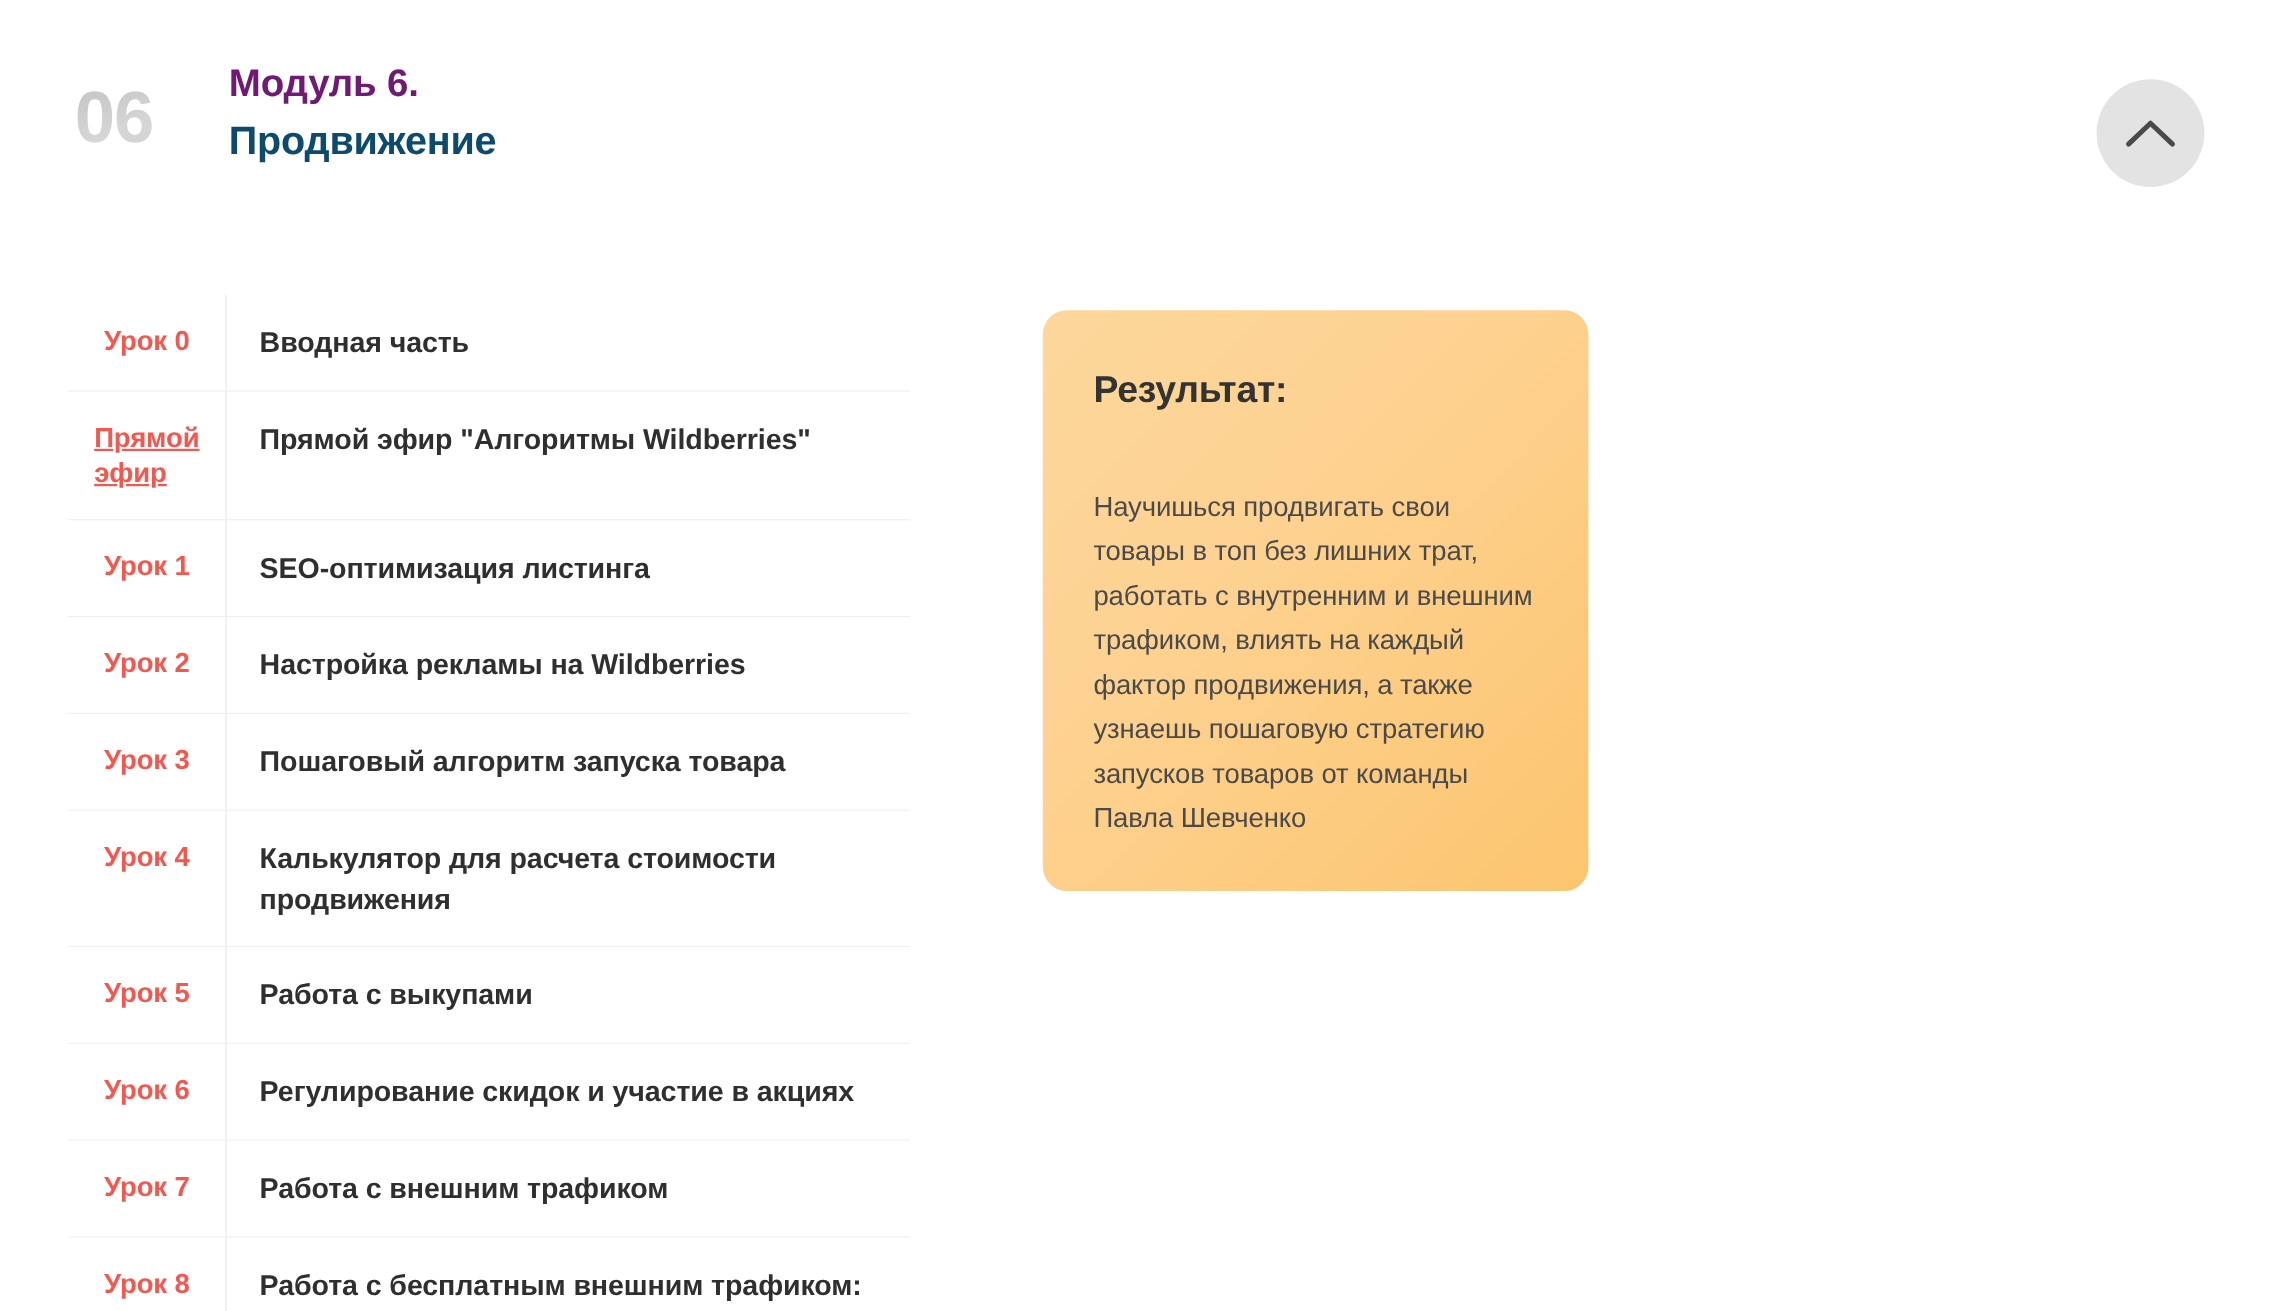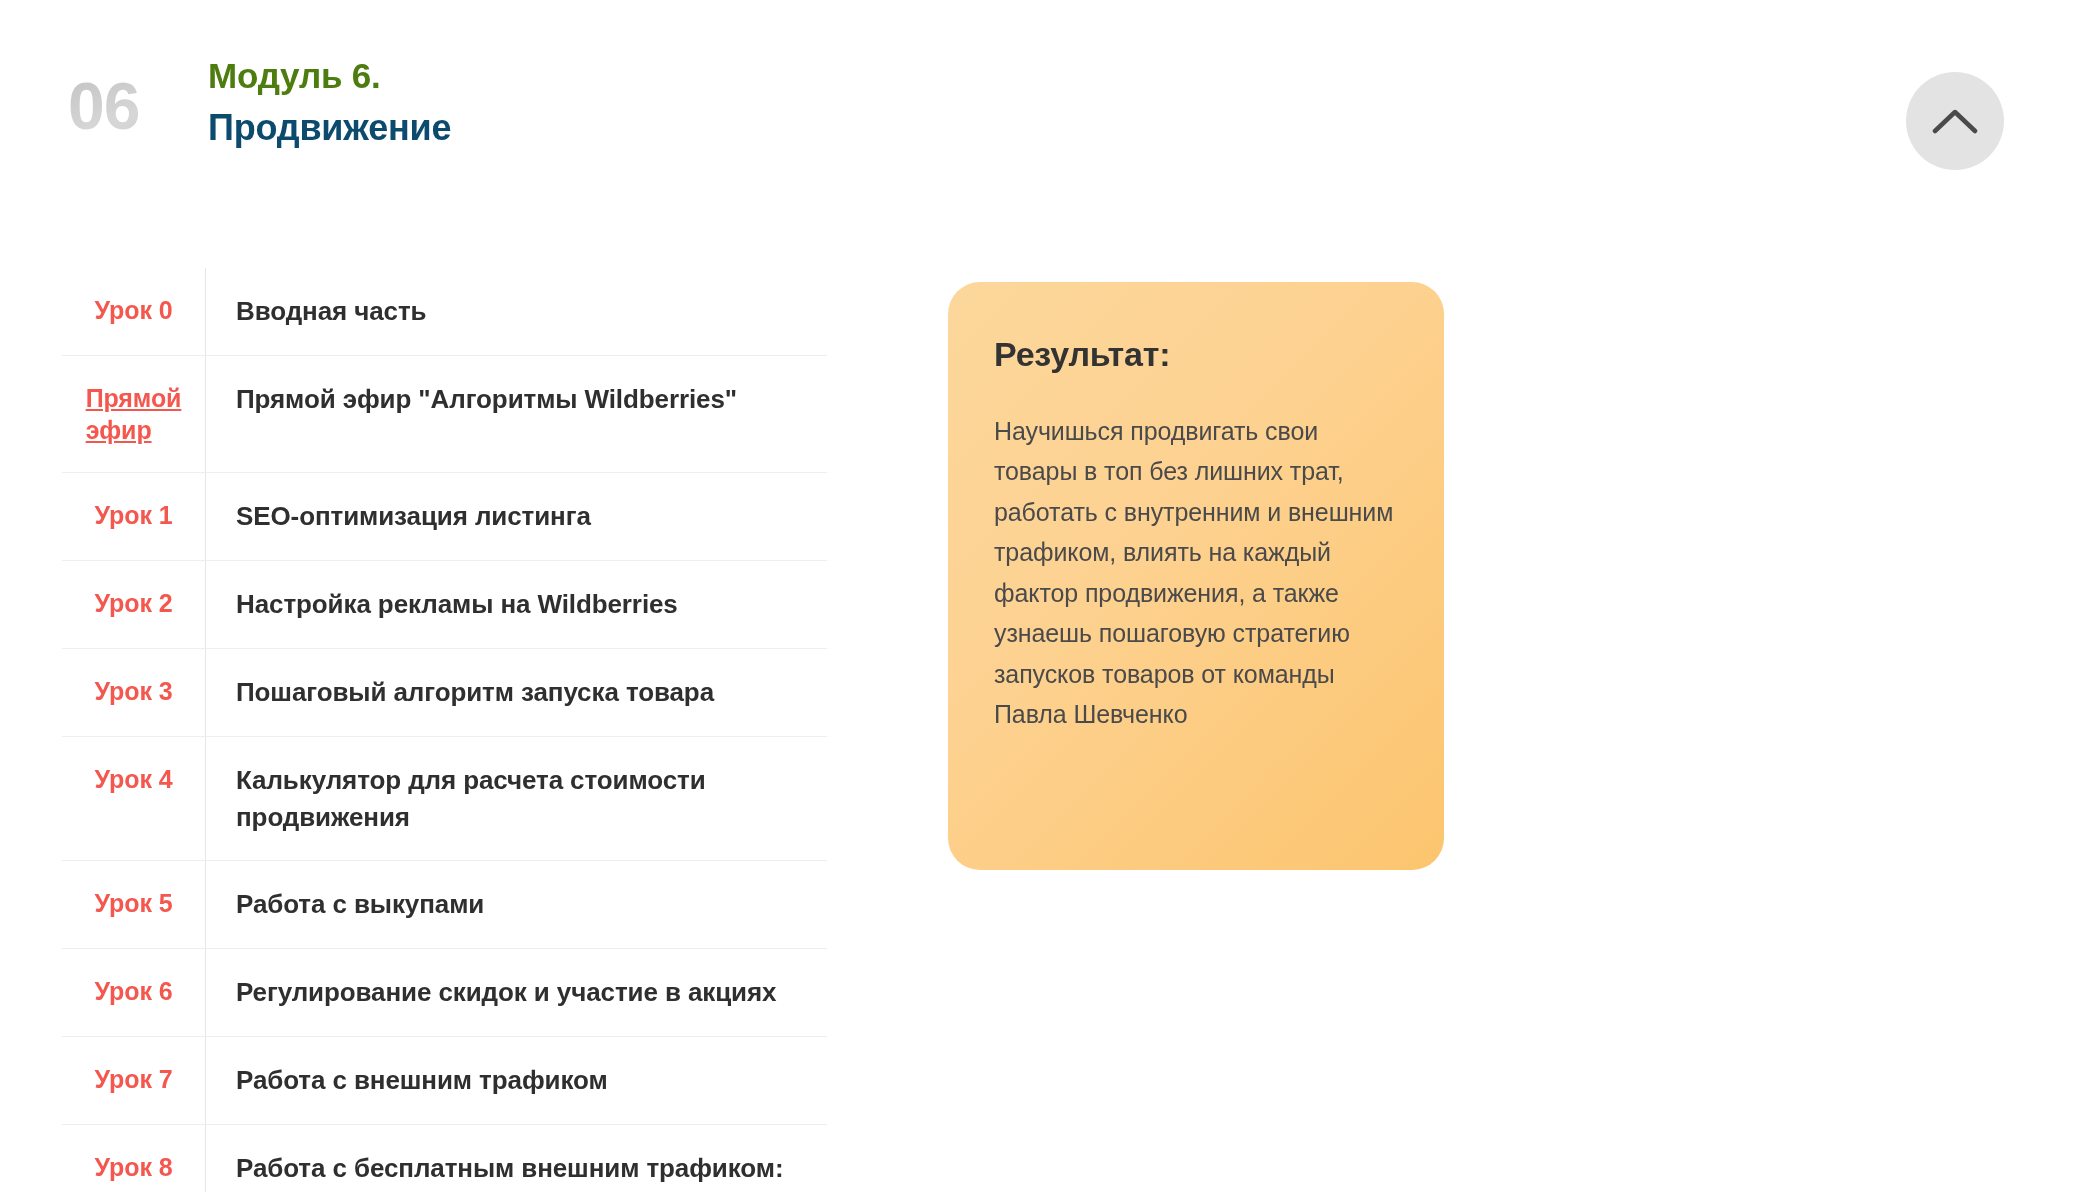--- a/index.html
+++ b/index.html
@@ -46,21 +46,21 @@
 
   .header-text {
     margin-left: 0px;
     padding-top: 0px;
   }
 
   .module-label {
     font-size: 35px;
     font-weight: 700;
     line-height: 1.22;
-    color: #4d7c0f;
+    color: #701a75;
     letter-spacing: -0.2px;
     white-space: nowrap;
   }
 
   .module-title {
     font-size: 36px;
     font-weight: 700;
     line-height: 1.28;
     color: #0c4a6e;
     letter-spacing: -0.2px;
@@ -128,36 +128,36 @@
     color: #2f2f2f;
     letter-spacing: -0.1px;
   }
 
   
   .result-card {
     position: absolute;
     left: 948px;
     top: 282px;
     width: 496px;
-    height: 588px;
-    border-radius: 32px;
+    height: 528px;
+    border-radius: 22px;
     background: linear-gradient(135deg, #fcd79b 0%, #fdd292 38%, #fcc56f 100%);
     padding: 52px 46px 0 46px;
   }
 
   .result-title {
     font-size: 34px;
     font-weight: 700;
     color: #333333;
     letter-spacing: -0.2px;
     line-height: 1.2;
   }
 
   .result-text {
-    margin-top: 36px;
+    margin-top: 66px;
     font-size: 25px;
     font-weight: 400;
     line-height: 1.62;
     color: #4a4a4a;
     letter-spacing: -0.1px;
     white-space: pre-line;
   }
 </style>
 </head>
 <body>

